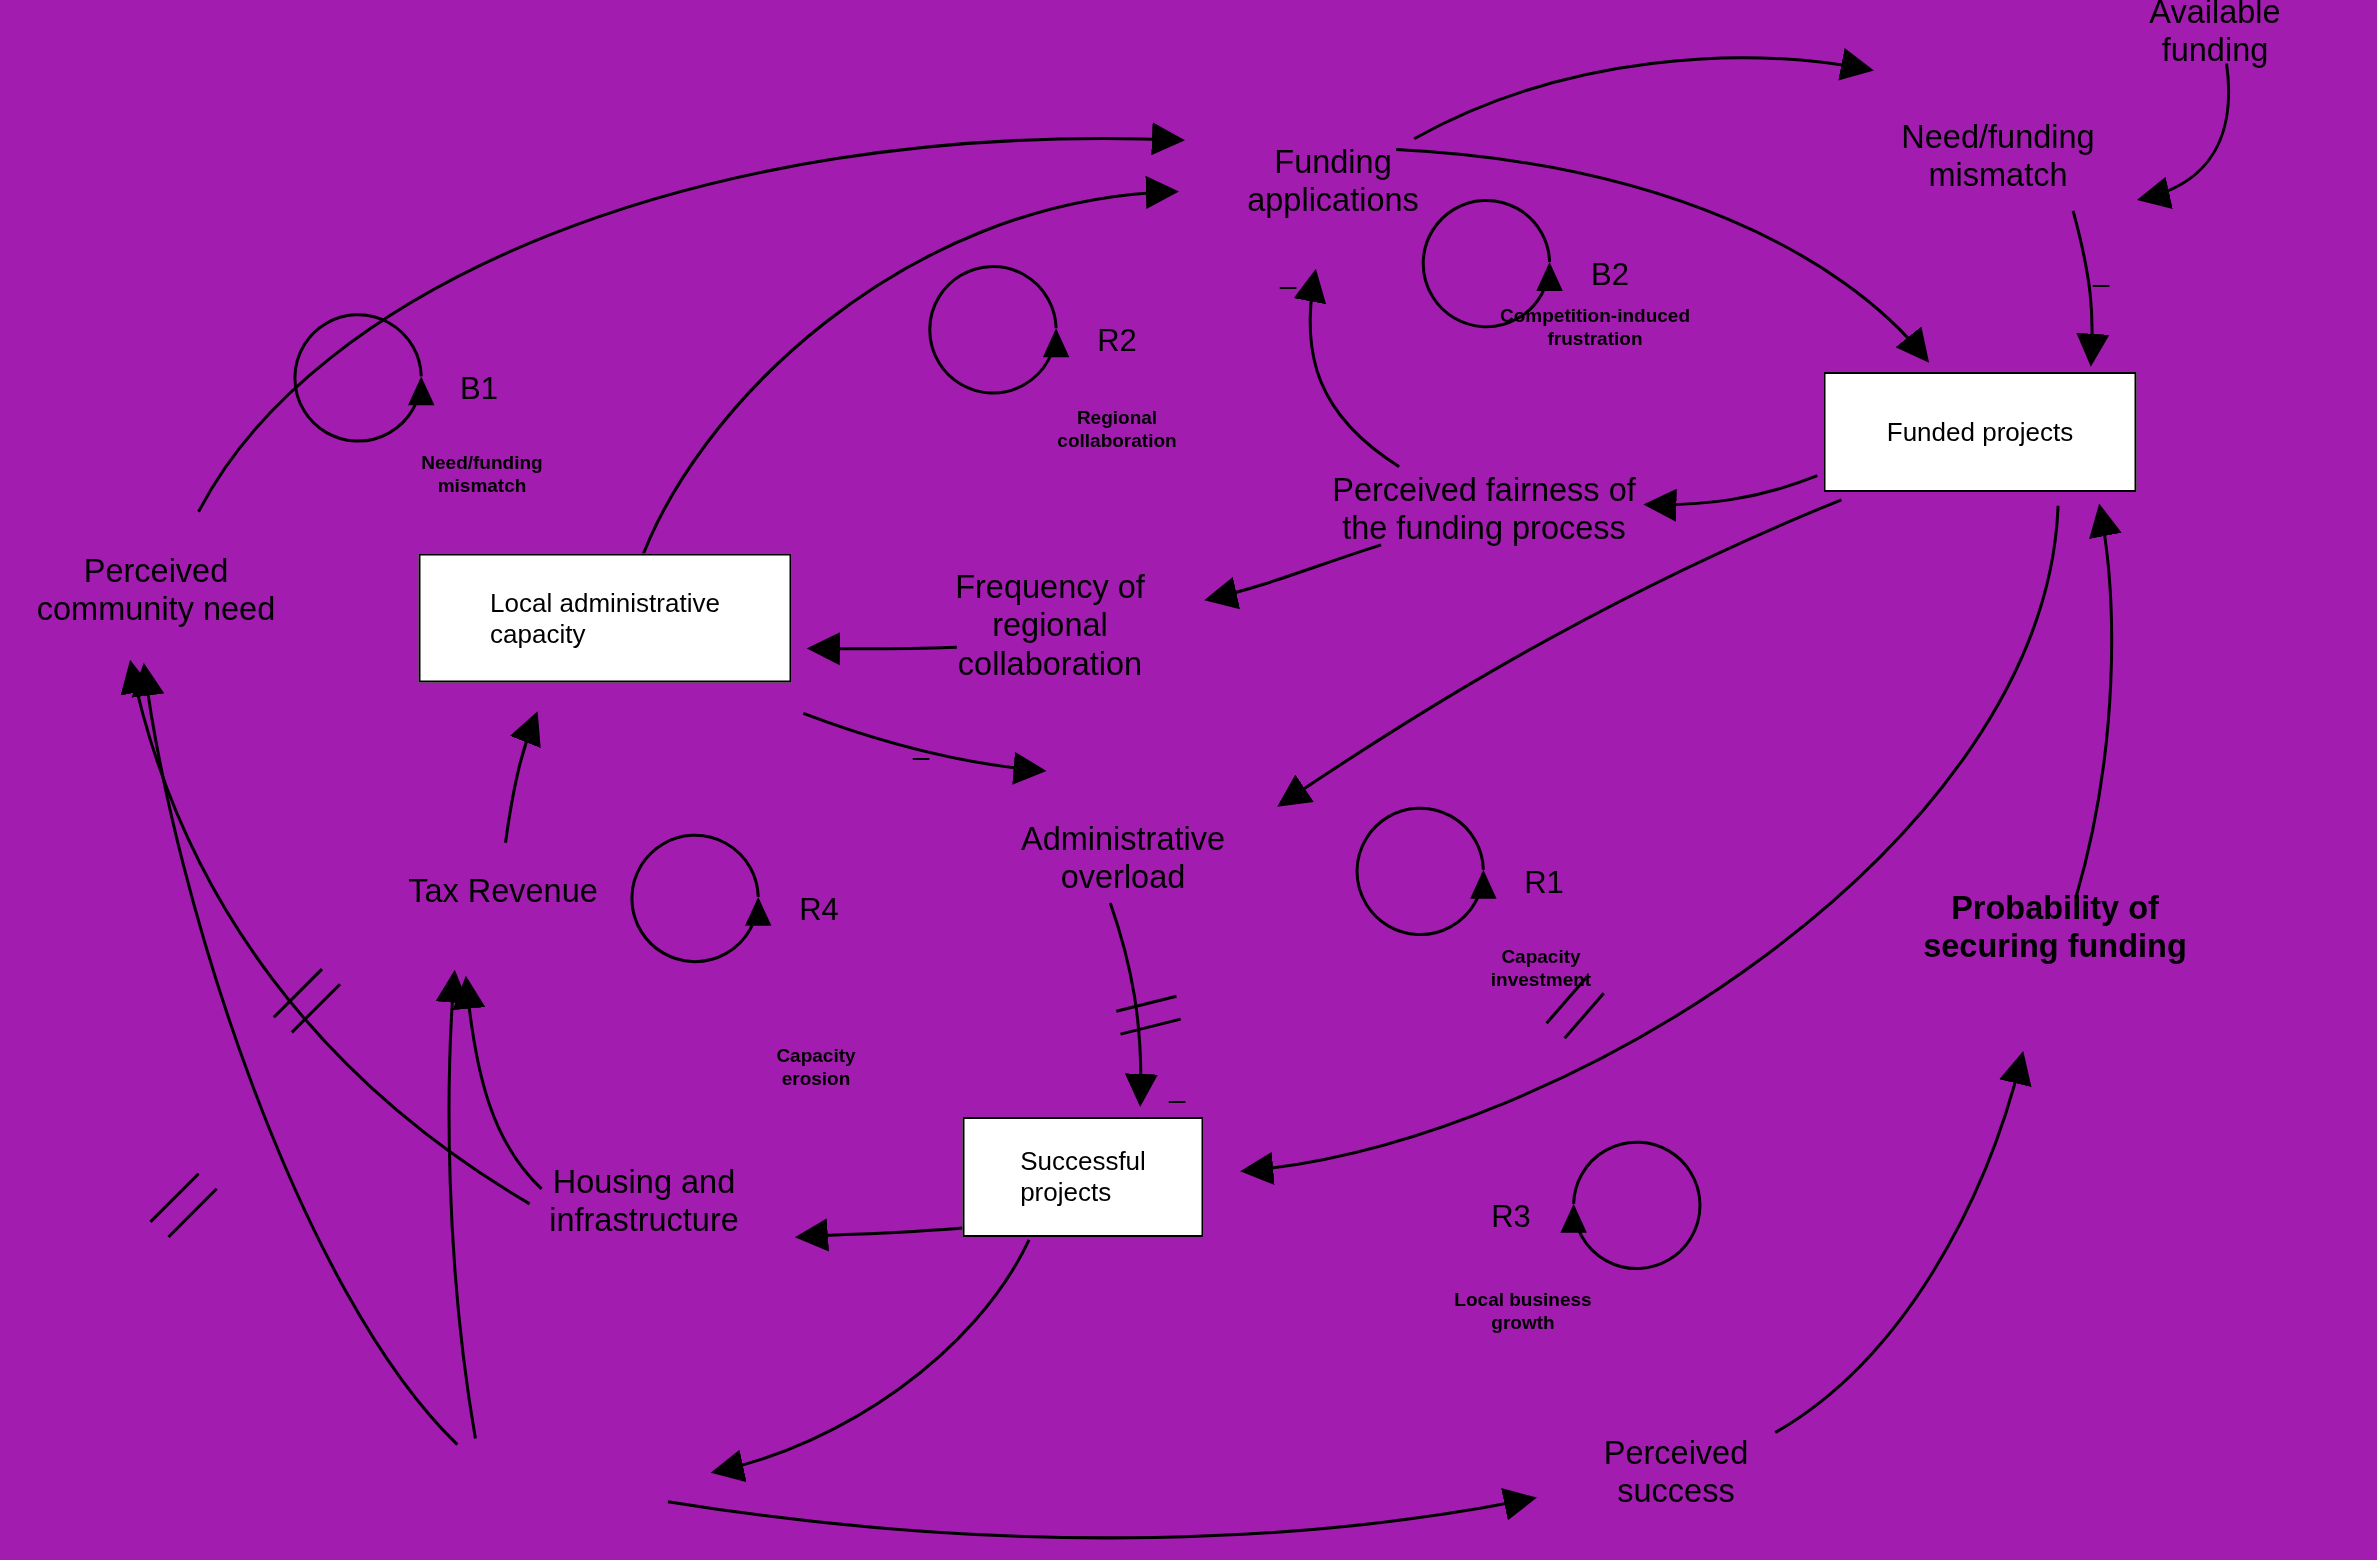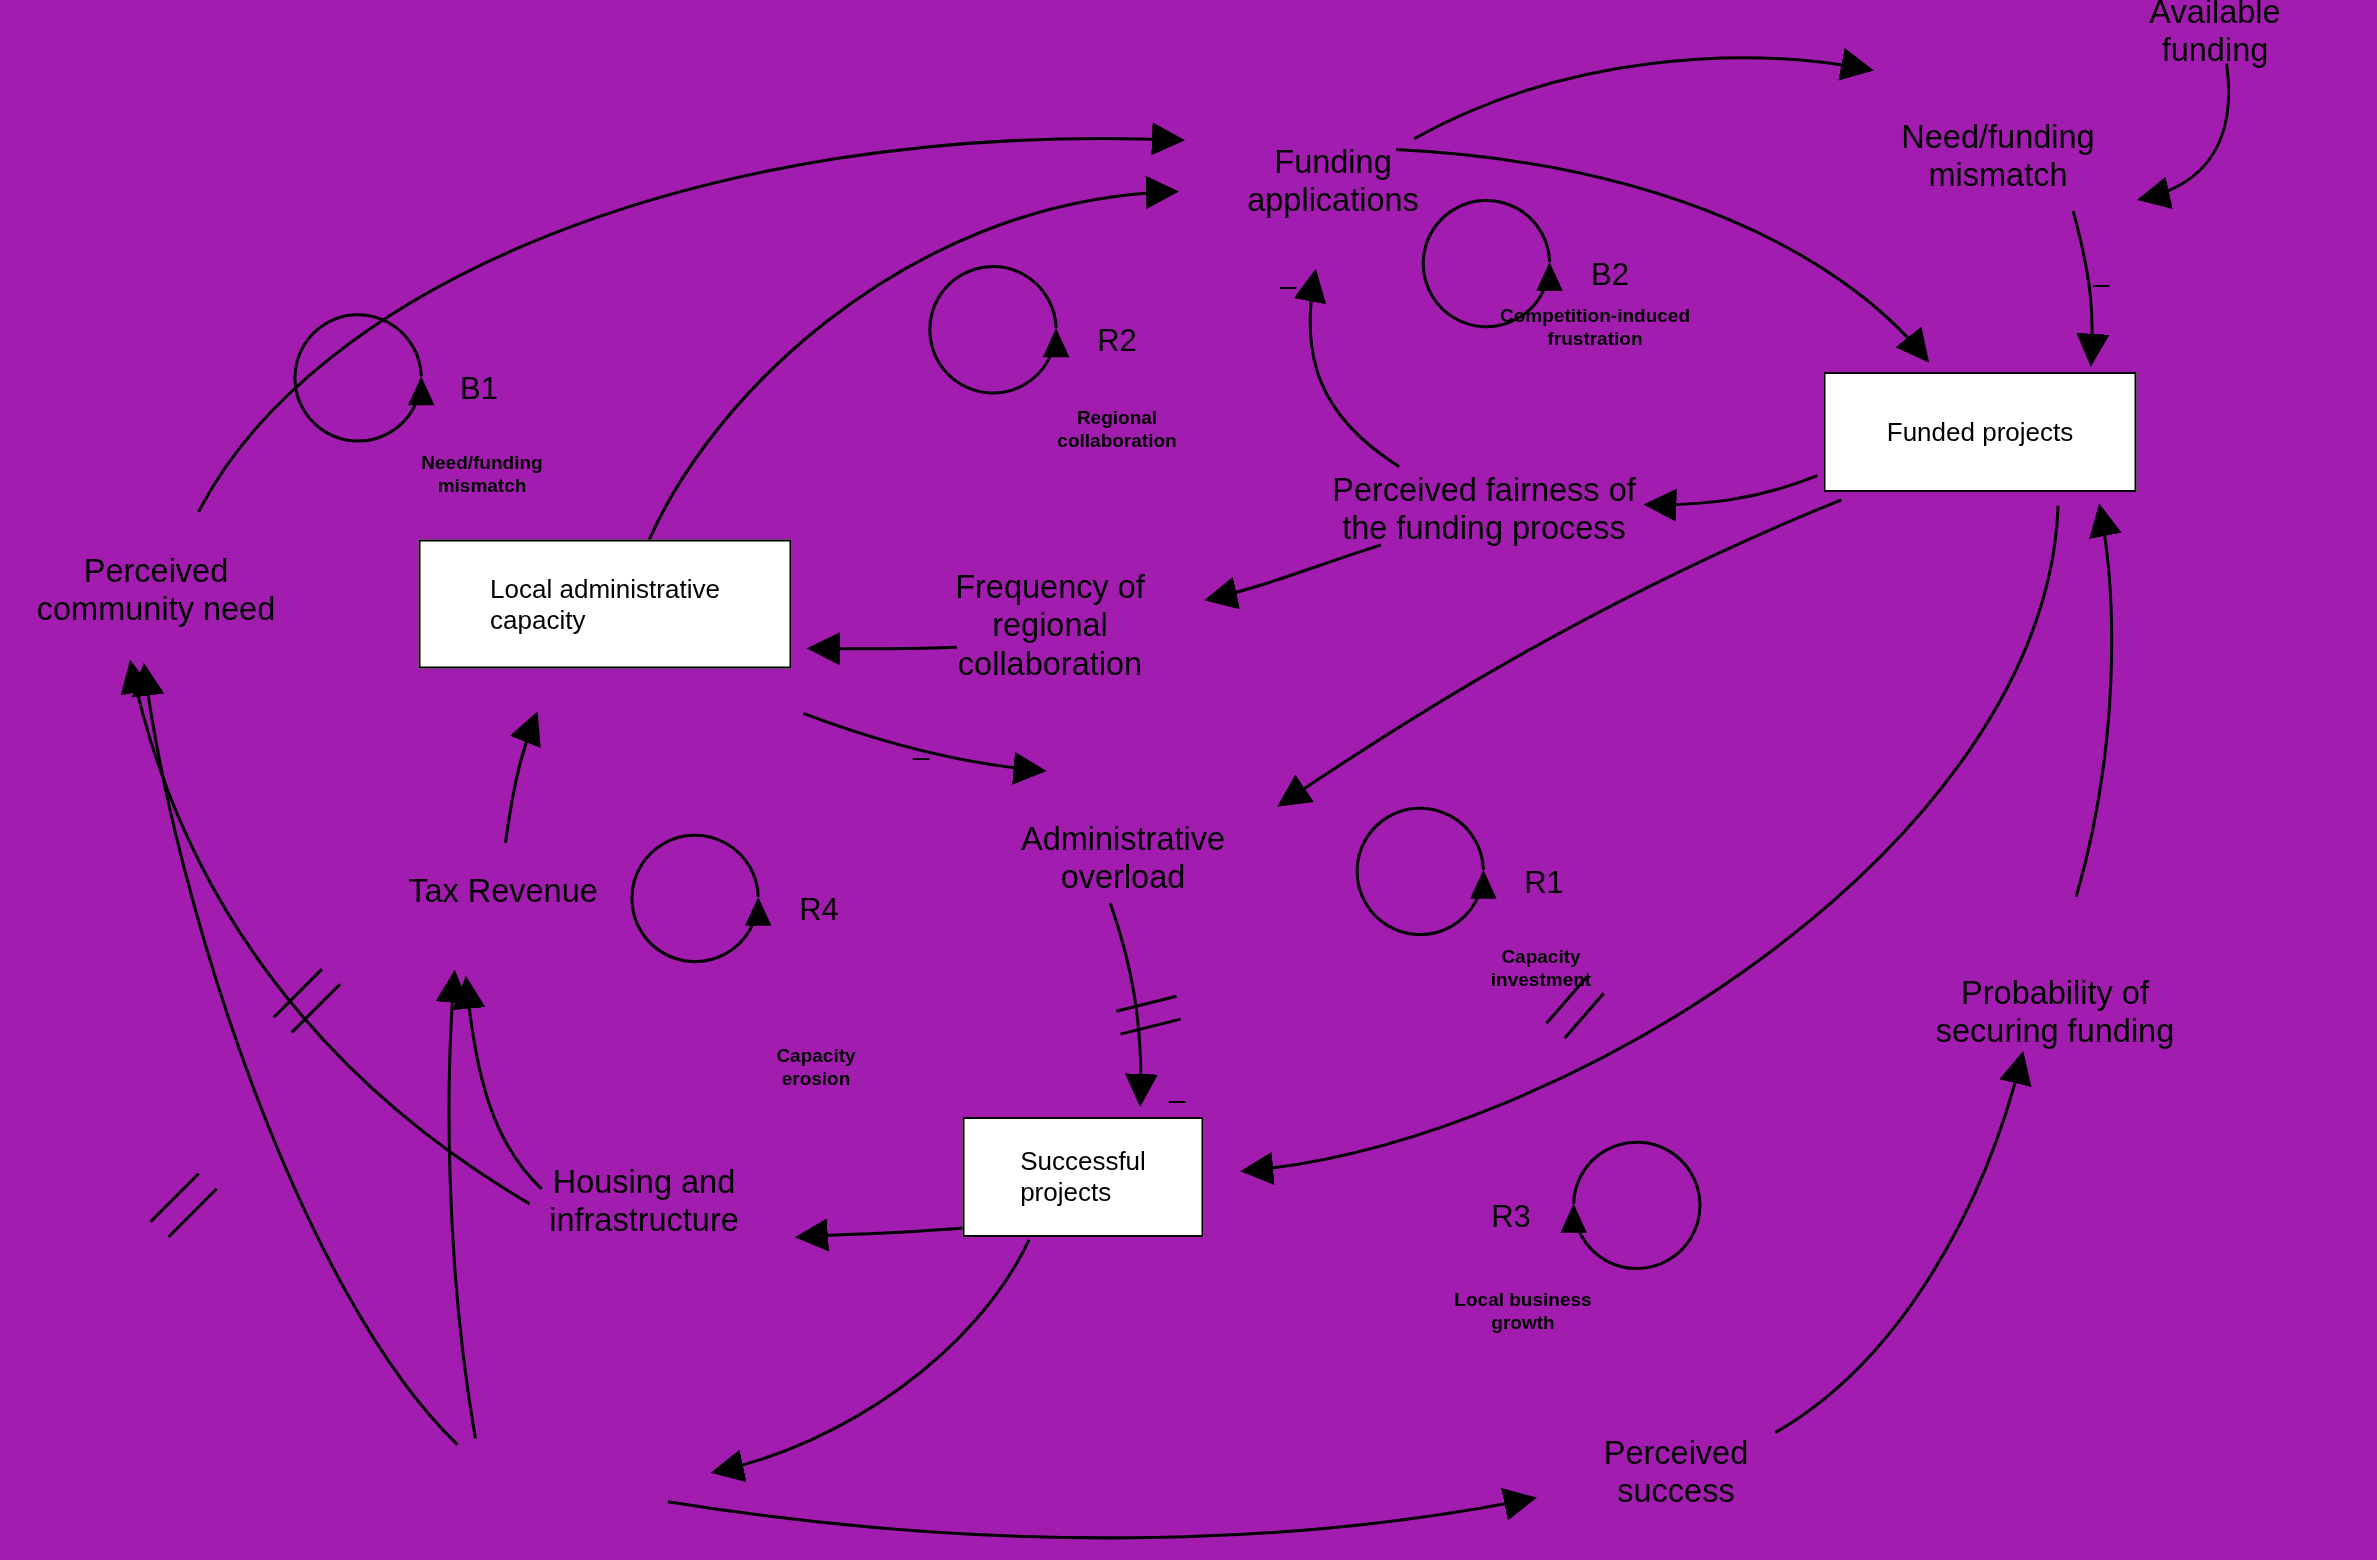--- a/index.html
+++ b/index.html
@@ -180,32 +180,32 @@
 
   <div class="stock-box" style="left:1980px; top:432px; width:313px; height:120px;">
     <span class="stock-text">Funded projects</span>
   </div>
 
   <div class="node-label" style="left:1484px; top:509px;">Perceived fairness of
 the funding process</div>
   <div class="node-label" style="left:156px; top:590px;">Perceived
 community need</div>
 
-  <div class="stock-box" style="left:605px; top:604px; width:373px; height:129px;">
+  <div class="stock-box" style="left:605px; top:618px; width:373px; height:129px;">
     <span class="stock-text">Local administrative
 capacity</span>
   </div>
 
   <div class="node-label" style="left:1050px; top:626px;">Frequency of
 regional
 collaboration</div>
   <div class="node-label" style="left:1123px; top:858px;">Administrative
 overload</div>
   <div class="node-label" style="left:503px; top:891px;">Tax Revenue</div>
-  <div class="node-label" style="left:2055px; top:1012px;">Probability of
+  <div class="node-label" style="left:2055px; top:927px;font-weight:bold;">Probability of
 securing funding</div>
 
   <div class="stock-box" style="left:1083px; top:1177px; width:241px; height:120px;">
     <span class="stock-text">Successful
 projects</span>
   </div>
 
   <div class="node-label" style="left:644px; top:1201px;">Housing and
 infrastructure</div>
   <div class="node-label" style="left:1676px; top:1472px;">Perceived

